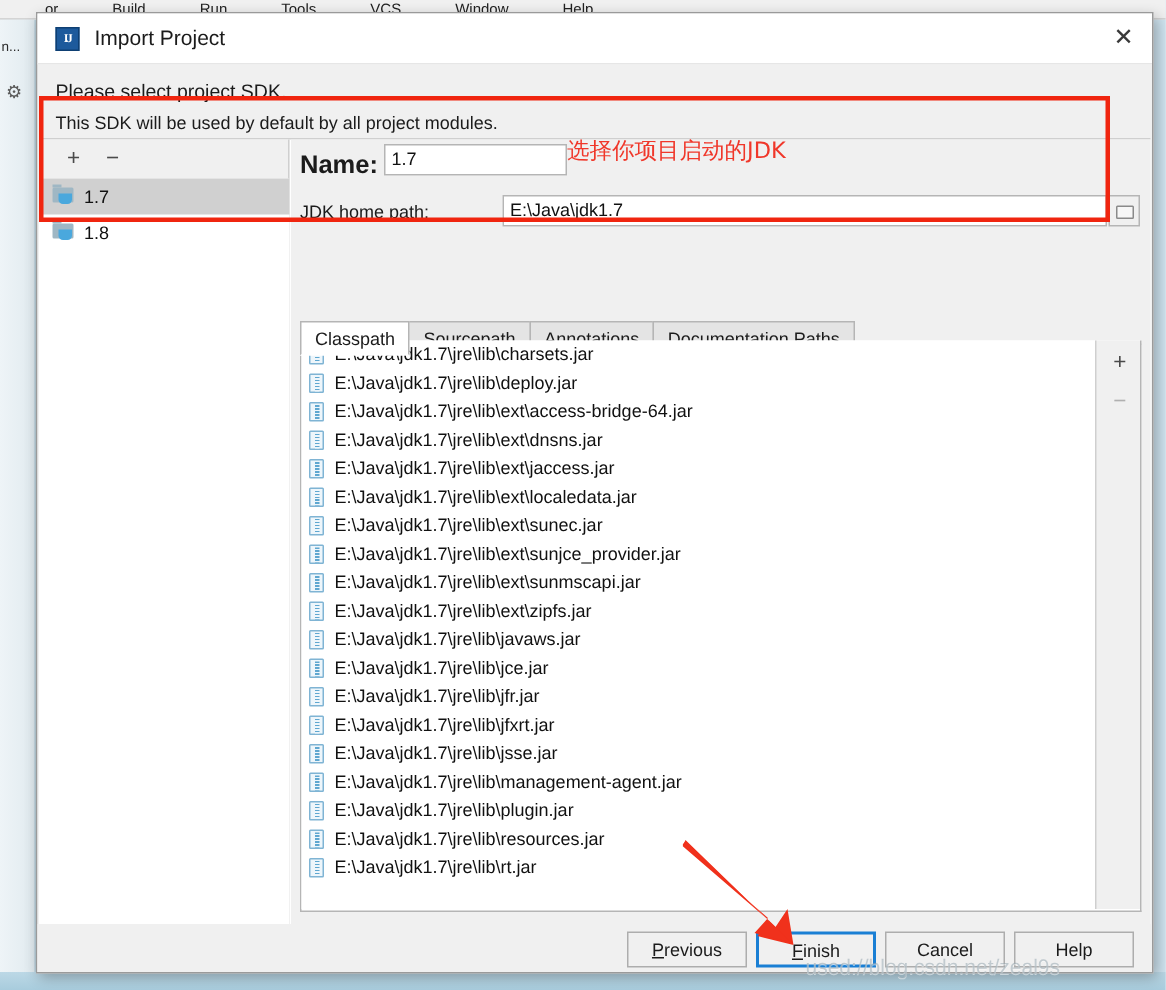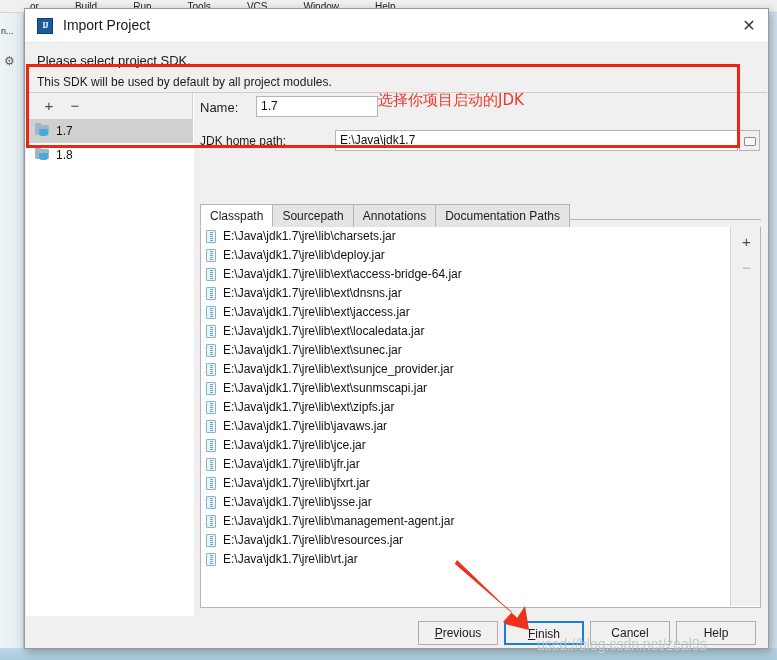--- a/index.html
+++ b/index.html
@@ -171,21 +171,21 @@
     border-radius: 0 0 3px 3px;
   }
 
   
   #detail {
     position: absolute; left: 168px; top: 0;
     width: 573px; height: 524px;
     background: #f0f0f0;
   }
   .field-row { position: absolute; left: 0; }
-  #name-label { top: 7px; left: 6px; font-size: 13px; color: #1b1b1b; }
+  #name-label { top: 7px; left: 6px; font-size: 17px; color: #1b1b1b; font-weight: bold; }
   #name-input {
     position: absolute; left: 62px; top: 3px;
     width: 122px; height: 21px;
     background: #fff; border: 1px solid #b5b5b5;
     font-size: 12px; color: #111;
     padding: 0 4px; line-height: 19px;
   }
   #home-label { top: 41px; left: 6px; font-size: 12px; color: #1b1b1b; }
   #home-input {
     position: absolute; left: 141px; top: 37px;
@@ -202,21 +202,21 @@
   }
   #home-browse .fo {
     position: absolute; left: 4px; top: 6px;
     width: 12px; height: 9px;
     border: 1px solid #8a8a8a; border-radius: 1px;
     background: #f7f7f7;
   }
 
   
   #tabs {
-    position: absolute; left: 6px; top: 111px;
+    position: absolute; left: 6px; top: 121px;
     height: 16px;
     border-bottom: 1px solid #b5b5b5;
     width: 561px;
   }
   .tab {
     position: relative; float: left;
     height: 23px; line-height: 22px;
     padding: 0 9px;
     font-size: 12px; color: #1b1b1b;
     background: #e4e4e4;
@@ -422,20 +422,21 @@
               <div class="cp-item"><span class="jar-icon"></span><span>E:\Java\jdk1.7\jre\lib\ext\sunec.jar</span></div>
               <div class="cp-item"><span class="jar-icon"></span><span>E:\Java\jdk1.7\jre\lib\ext\sunjce_provider.jar</span></div>
               <div class="cp-item"><span class="jar-icon"></span><span>E:\Java\jdk1.7\jre\lib\ext\sunmscapi.jar</span></div>
               <div class="cp-item"><span class="jar-icon"></span><span>E:\Java\jdk1.7\jre\lib\ext\zipfs.jar</span></div>
               <div class="cp-item"><span class="jar-icon"></span><span>E:\Java\jdk1.7\jre\lib\javaws.jar</span></div>
               <div class="cp-item"><span class="jar-icon"></span><span>E:\Java\jdk1.7\jre\lib\jce.jar</span></div>
               <div class="cp-item"><span class="jar-icon"></span><span>E:\Java\jdk1.7\jre\lib\jfr.jar</span></div>
               <div class="cp-item"><span class="jar-icon"></span><span>E:\Java\jdk1.7\jre\lib\jfxrt.jar</span></div>
               <div class="cp-item"><span class="jar-icon"></span><span>E:\Java\jdk1.7\jre\lib\jsse.jar</span></div>
               <div class="cp-item"><span class="jar-icon"></span><span>E:\Java\jdk1.7\jre\lib\management-agent.jar</span></div>
+              <div class="cp-item"><span class="jar-icon"></span><span>E:\Java\jdk1.7\jre\lib\plugin.jar</span></div>
               <div class="cp-item"><span class="jar-icon"></span><span>E:\Java\jdk1.7\jre\lib\resources.jar</span></div>
               <div class="cp-item"><span class="jar-icon"></span><span>E:\Java\jdk1.7\jre\lib\rt.jar</span></div>
             </div>
           <div id="cp-toolbar">
             <div id="cp-add">+</div>
             <div id="cp-remove">−</div>
           </div>
         </div>
 
       </div>

